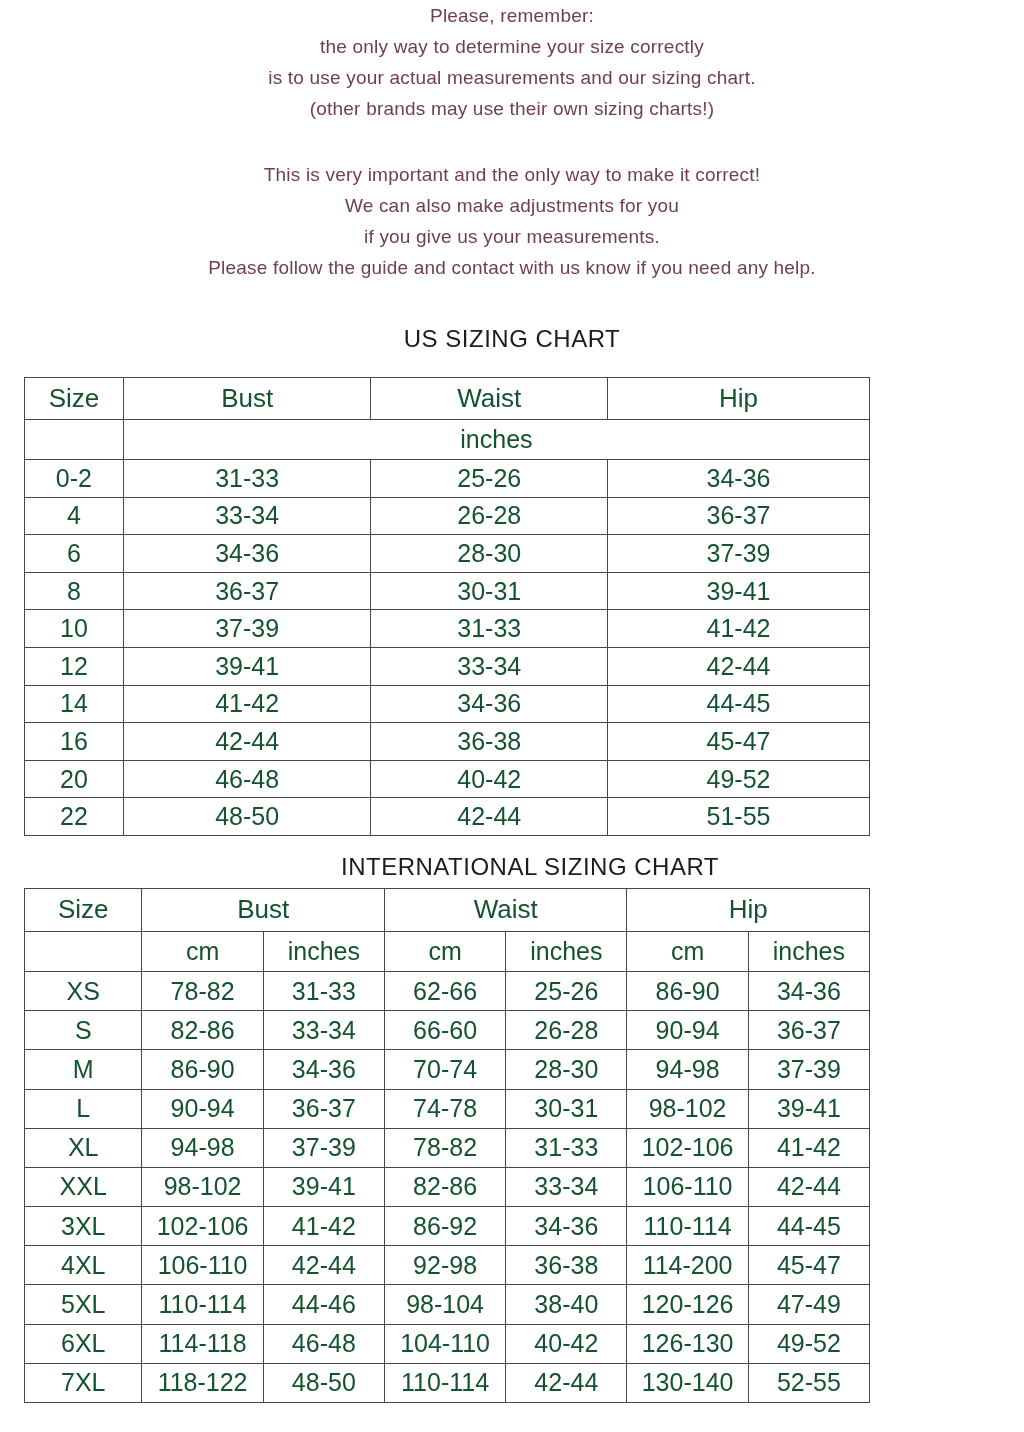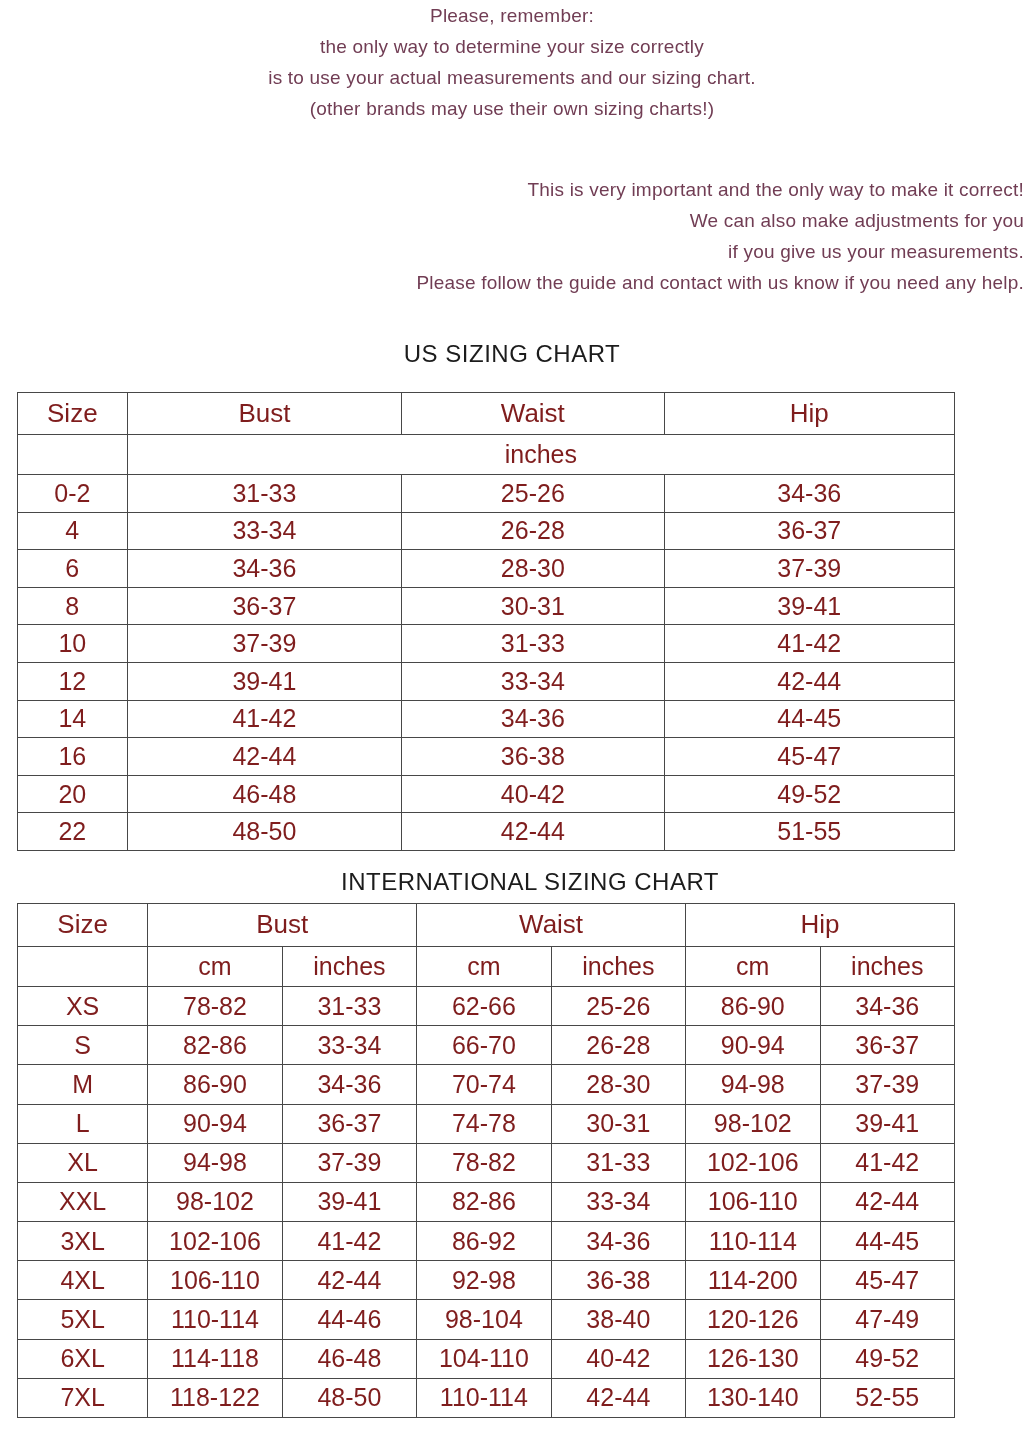--- a/index.html
+++ b/index.html
@@ -13,41 +13,41 @@
   }
   
   .intro {
     text-align: center;
     color: #713d54;
     font-size: 19px;
     line-height: 31px;
     font-weight: 300;
     letter-spacing: 0.2px;
   }
-  .intro .group2 { margin-top: 50px; text-align: right; }
+  .intro .group2 { margin-top: 35px; }
   .intro div { white-space: nowrap; }
 
   
   .chart-title {
     text-align: center;
     color: #1c1c1c;
     font-size: 24px;
     font-weight: 400;
     letter-spacing: 0.5px;
   }
   .us-title   { margin-top: 42px; margin-bottom: 24px; }
   .intl-title { margin-top: 17px; margin-bottom: 7px; padding-left: 36px; }
 
   
   table {
     border-collapse: collapse;
     table-layout: fixed;
-    width: 938px;
-    margin: 0 auto 0 17px;
-    color: #7f1d1d;
+    width: 846px;
+    margin: 0 auto 0 24px;
+    color: #14532d;
   }
   th, td {
     border: 1.5px solid #474747;
     text-align: center;
     vertical-align: middle;
     padding: 0;
     font-weight: 400;
     overflow: hidden;
   }
   th { font-size: 26px; }
@@ -202,21 +202,21 @@
           <td>31-33</td>
           <td>62-66</td>
           <td>25-26</td>
           <td>86-90</td>
           <td>34-36</td>
         </tr>
         <tr>
           <td>S</td>
           <td>82-86</td>
           <td>33-34</td>
-          <td>66-70</td>
+          <td>66-60</td>
           <td>26-28</td>
           <td>90-94</td>
           <td>36-37</td>
         </tr>
         <tr>
           <td>M</td>
           <td>86-90</td>
           <td>34-36</td>
           <td>70-74</td>
           <td>28-30</td>

